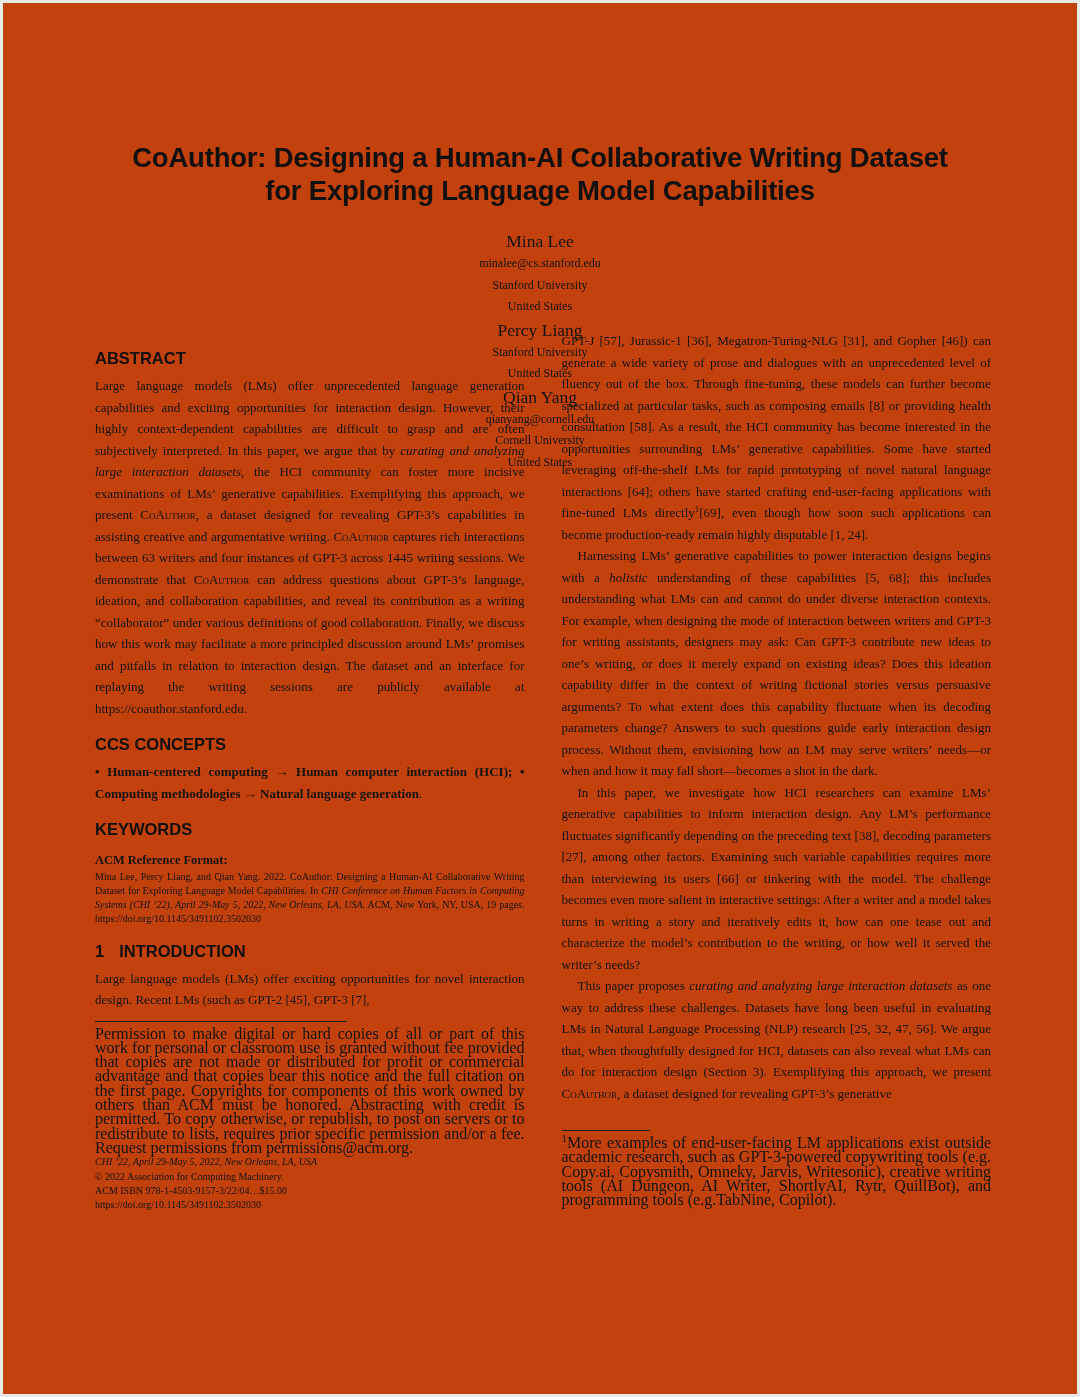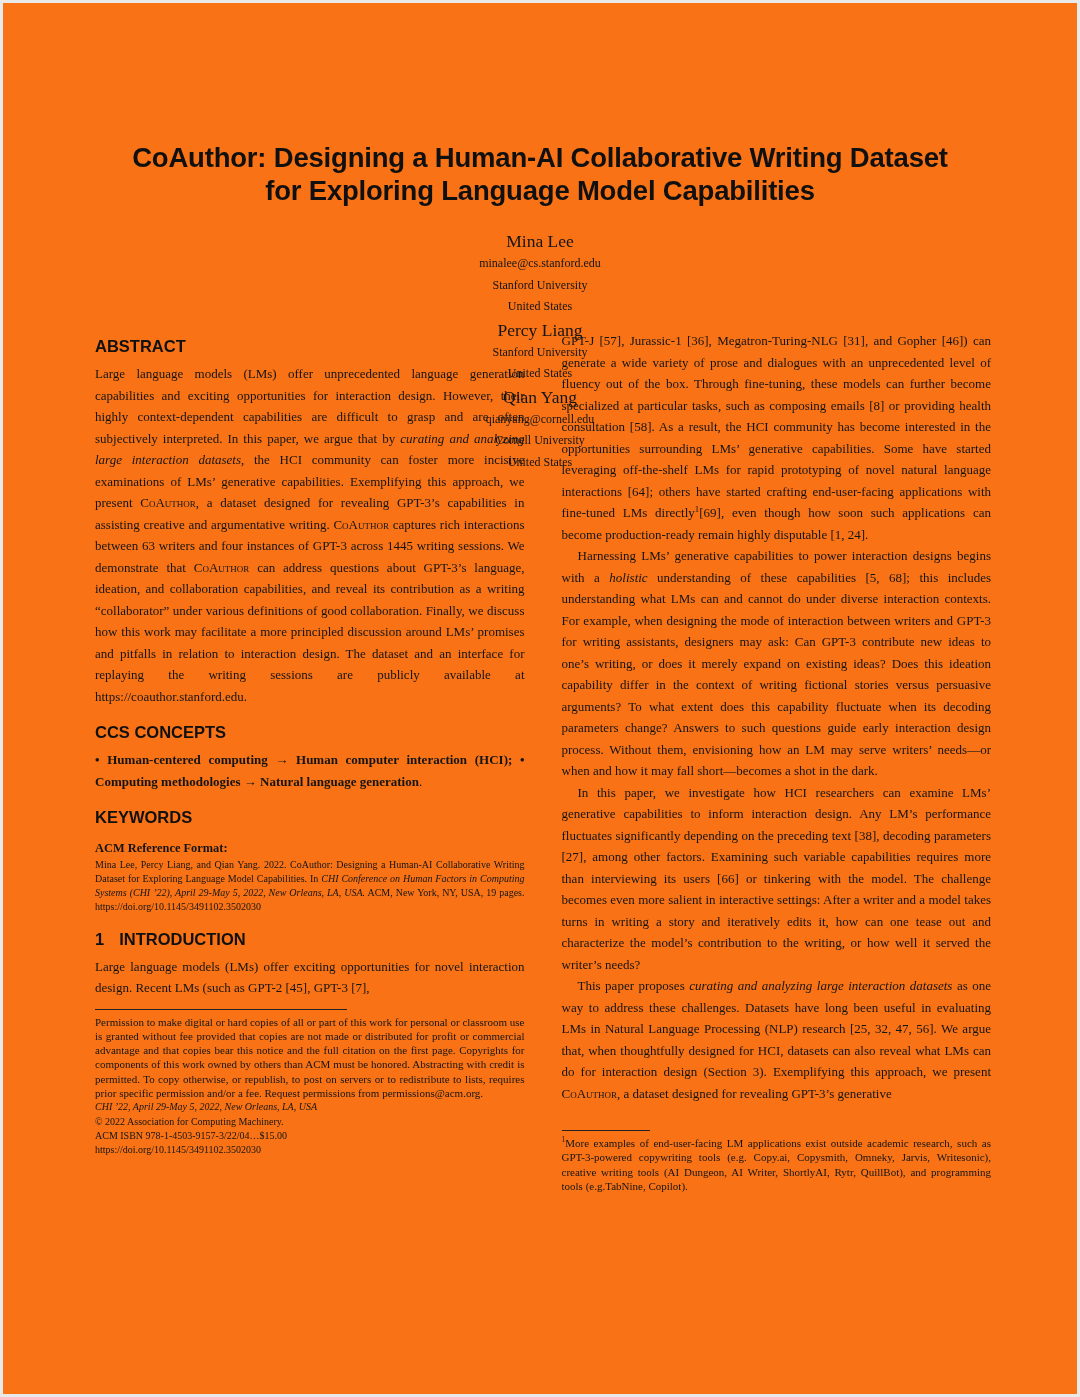--- a/index.html
+++ b/index.html
@@ -4,21 +4,21 @@
 <style>
   html,body{margin:0;padding:0;}
   body{
     width:1080px;height:1397px;overflow:hidden;
     background:#e9e9e9;
     font-family:"Liberation Serif", serif;
     color:#141414;
   }
   .page{
     position:relative;margin:3px auto 0 auto;
-    width:1074px;height:1391px;background:#f97316;
+    width:1074px;height:1391px;background:#c2410c;
   }
   
   .title-wrap{
     position:absolute;top:138px;left:60px;width:954px;
     text-align:center;
     font-family:"Liberation Sans", sans-serif;
     font-weight:bold;font-size:27.5px;line-height:33px;
     letter-spacing:-0.2px;color:#101010;
   }
   .authors{
@@ -32,36 +32,36 @@
   .cols{
     position:absolute;top:327px;left:92px;width:896px;
     display:flex;gap:37px;
   }
   .col{width:430px;}
   .section-heading{
     font-family:"Liberation Sans", sans-serif;
     font-weight:bold;font-size:16.5px;line-height:20px;
     margin:15px 0 7px 0;color:#101010;
   }
-  .section-heading.first{margin-top:6px;}
+  .section-heading.first{margin-top:18px;}
   .num-heading .sec-num{display:inline-block;margin-right:15px;}
   .body-text{
     font-size:13px;line-height:21.5px;text-align:justify;
     text-justify:inter-word;
   }
   .indent{text-indent:16px;}
   .ref-heading{
     font-weight:bold;font-size:12.4px;line-height:15.6px;margin:14px 0 1px 0;
   }
   .ref-text{font-size:10px;line-height:14px;text-align:justify;}
   
   .foot-rule{border:none;border-top:1.4px solid #222;margin:10px 0 5px 0;}
   .foot-rule.wide{width:252px;}
   .foot-rule.short{width:88px;}
-  .small-text{font-size:11px;line-height:14.3px;text-align:justify;}
+  .small-text{font-size:16px;line-height:14.3px;text-align:justify;}
   .small-line{font-size:10px;line-height:14.3px;}
   .footnote-block{margin-top:26px;}
   
   .seg-italic{font-style:italic;}
   .seg-bold{font-weight:bold;}
   .seg-sc{font-variant:small-caps;}
   .seg-sup{font-size:68%;vertical-align:super;line-height:0;}
 </style>
 </head>
 <body>

